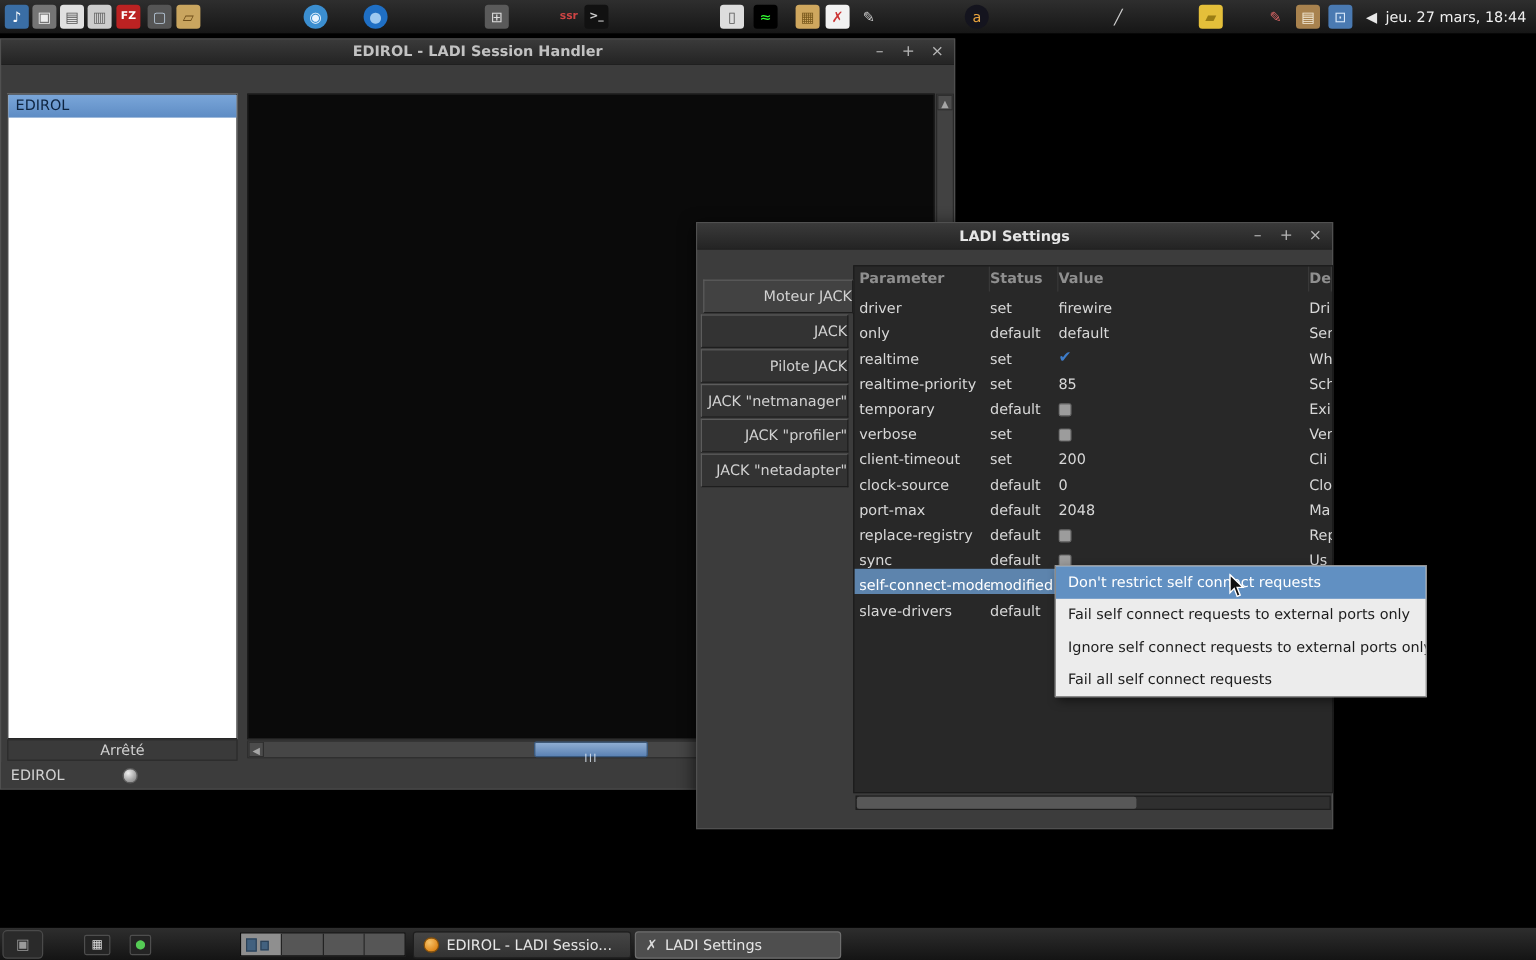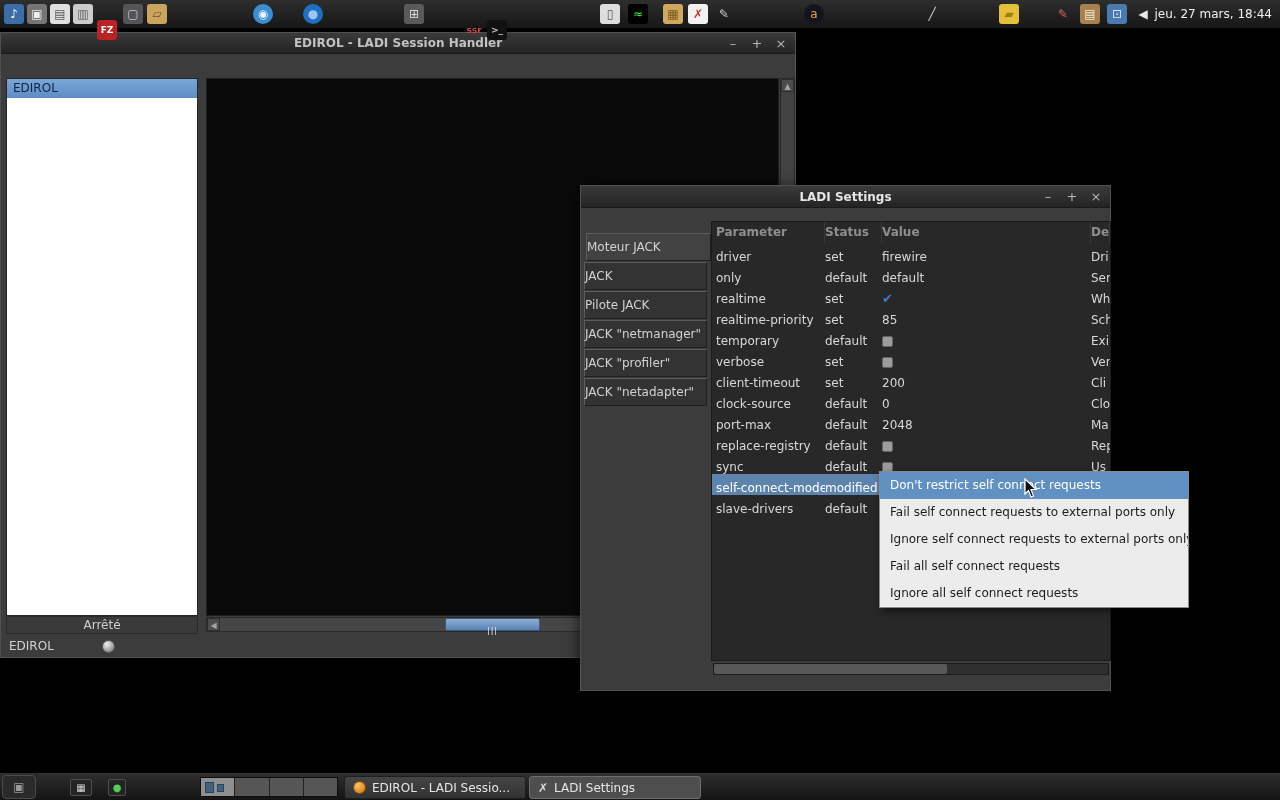--- a/index.html
+++ b/index.html
@@ -6,21 +6,21 @@
   html,body { background:#000; }
   body { font-family:"DejaVu Sans", sans-serif; }
   #screen { position:relative; width:1280px; height:800px; background:#000; overflow:hidden; }
 
   
   #top-panel { position:absolute; left:0; top:0; width:1280px; height:29px;
     background:linear-gradient(#2e2e2e,#161616); border-bottom:1px solid #000; z-index:50; }
   .picon { position:absolute; top:4px; width:20px; height:20px; border-radius:3px;
     display:flex; align-items:center; justify-content:center; font-size:12px; line-height:1; cursor:default; }
   .picon.round { border-radius:50%; }
-  .picon.small-text { font-size:9px; font-weight:bold;margin-top:16px; }
+  .picon.small-text { font-size:9px; font-weight:bold; }
   #clock { position:absolute; right:8px; top:0; height:29px; line-height:29px;
     color:#f0f0f0; font-size:12px; }
 
   
   .window { position:absolute; background:#3c3c3c; border:1px solid #505050;
     box-shadow:0 3px 14px rgba(0,0,0,.75); }
   .titlebar { position:relative; height:21px; background:linear-gradient(#3a3a3a,#242424);
     border-bottom:1px solid #1a1a1a; }
   .titlebar .title { display:block; text-align:center; line-height:21px; font-size:12px;
     font-weight:bold; color:#c2c2c2; }
@@ -60,21 +60,21 @@
   #session-footer .flabel { margin-left:8px; font-size:12px; color:#d2d2d2; }
   .led { margin-left:48px; width:13px; height:13px; border-radius:50%;
     background:radial-gradient(circle at 35% 30%, #f0f0f0, #9c9c9c 65%, #7a7a7a);
     border:1px solid #5c5c5c; }
 
   
   #settings-win { left:580px; top:185px; width:531px; height:506px; z-index:20; }
   #settings-win .titlebar { height:22px; }
   #settings-win .titlebar .title { line-height:22px; color:#e6e6e6; }
   .tab { position:absolute; left:3px; width:123px; height:28px; line-height:27px;
-    text-align:left; font-size:12px; color:#d2d2d2; background:#333333;
+    text-align:right; font-size:12px; color:#d2d2d2; background:#333333;
     border:1px solid; border-color:#5c5c5c #1e1e1e #1e1e1e #5c5c5c; }
   .tab.active { left:5px; width:125px; background:#424242; z-index:2; }
   #settings-table { position:absolute; left:130px; top:35px; width:400px; height:440px;
     background:#282828; border:1px solid #1b1b1b; overflow:hidden; }
   .thead { display:flex; height:21px; align-items:center; font-size:12px; font-weight:bold;
     color:#8f8f8f; }
   .thead span { border-right:1px solid #383838; height:21px; line-height:21px; }
   .trow { display:flex; height:21px; align-items:flex-end; font-size:12px; color:#d8d8d8; }
   .trow.sel { background:#5d84ad; color:#ffffff; }
   .c-param { width:113px; padding-left:4px; overflow:hidden; white-space:nowrap; }
@@ -296,21 +296,20 @@
     <div id="settings-hscroll">
       <div id="settings-hthumb"></div>
     </div>
   </div>
 
   <div id="dropdown">
     <div class="dd-item sel">Don't restrict self connect requests</div>
     <div class="dd-item">Fail self connect requests to external ports only</div>
     <div class="dd-item">Ignore self connect requests to external ports only</div>
     <div class="dd-item">Fail all self connect requests</div>
-    <div class="dd-item">Ignore all self connect requests</div>
   </div>
 
   <div id="cursor">
     <svg width="14" height="21" viewBox="0 0 14 21">
       <polygon points="1,1 1,16 4.5,12.5 7,19 9.5,18 7,11.5 12,11.5" fill="#111111" stroke="#ffffff" stroke-width="1.2"></polygon>
     </svg>
   </div>
 
   <div id="taskbar">
     <div id="show-desktop">▣</div>

